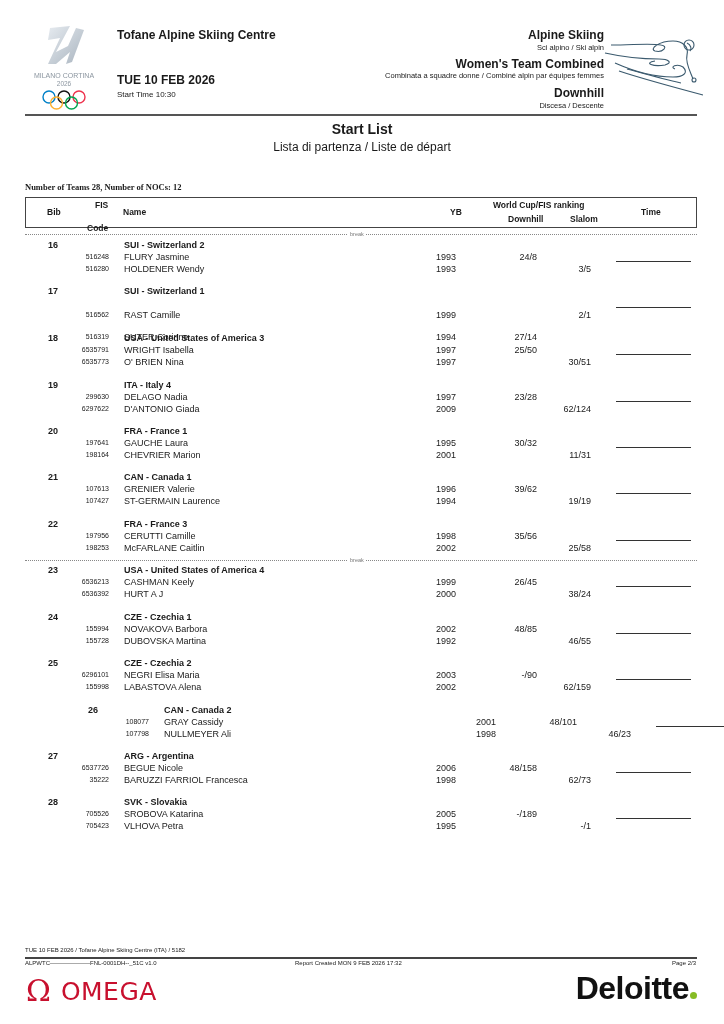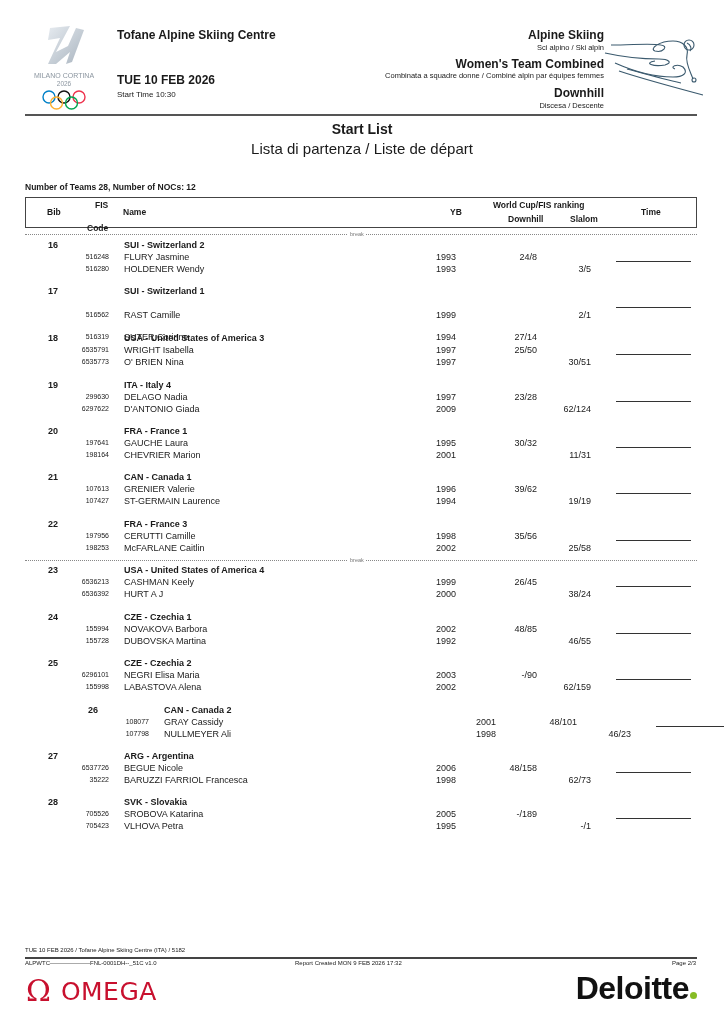--- a/index.html
+++ b/index.html
@@ -19,23 +19,23 @@
   .sport-sub { top: 43px; font-size: 7.5px; }
   .event { top: 57px; font-size: 12px; font-weight: bold; }
   .event-sub { top: 71px; font-size: 7.5px; }
   .phase { top: 86px; font-size: 12px; font-weight: bold; }
   .phase-sub { top: 101px; font-size: 7.5px; }
   .pictogram { left: 603px; top: 33px; width: 118px; height: 66px; }
 
   .header-rule { left: 25px; width: 672px; top: 114px; height: 2px; background: #555; }
 
   .title { left: 0; width: 724px; top: 121px; text-align: center; font-size: 14px; font-weight: bold; }
-  .subtitle { left: 0; width: 724px; top: 140px; text-align: center; font-size: 15px; }
-
-  .counts { left: 25px; top: 182px; font-size: 8.5px; font-weight: bold; }
+  .subtitle { left: 0; width: 724px; top: 140px; text-align: center; font-size: 12px; }
+
+  .counts { left: 25px; top: 182px; font-size: 8.5px; font-weight: bold; font-family: Liberation Serif, serif; }
 
   
   .thead { left: 25px; top: 197px; width: 672px; height: 31px; border: 1.5px solid #444; }
   .th { position: absolute; font-size: 8.5px; font-weight: bold; }
 
   .break-line { left: 25px; width: 672px; height: 0; border-top: 1px dotted #888; }
   .break-label { position: absolute; font-size: 5.5px; color: #777; background: #fff; padding: 0 2px; top: -4px; }
 
   
   .team { position: absolute; left: 0; width: 580px; height: 46px; }

